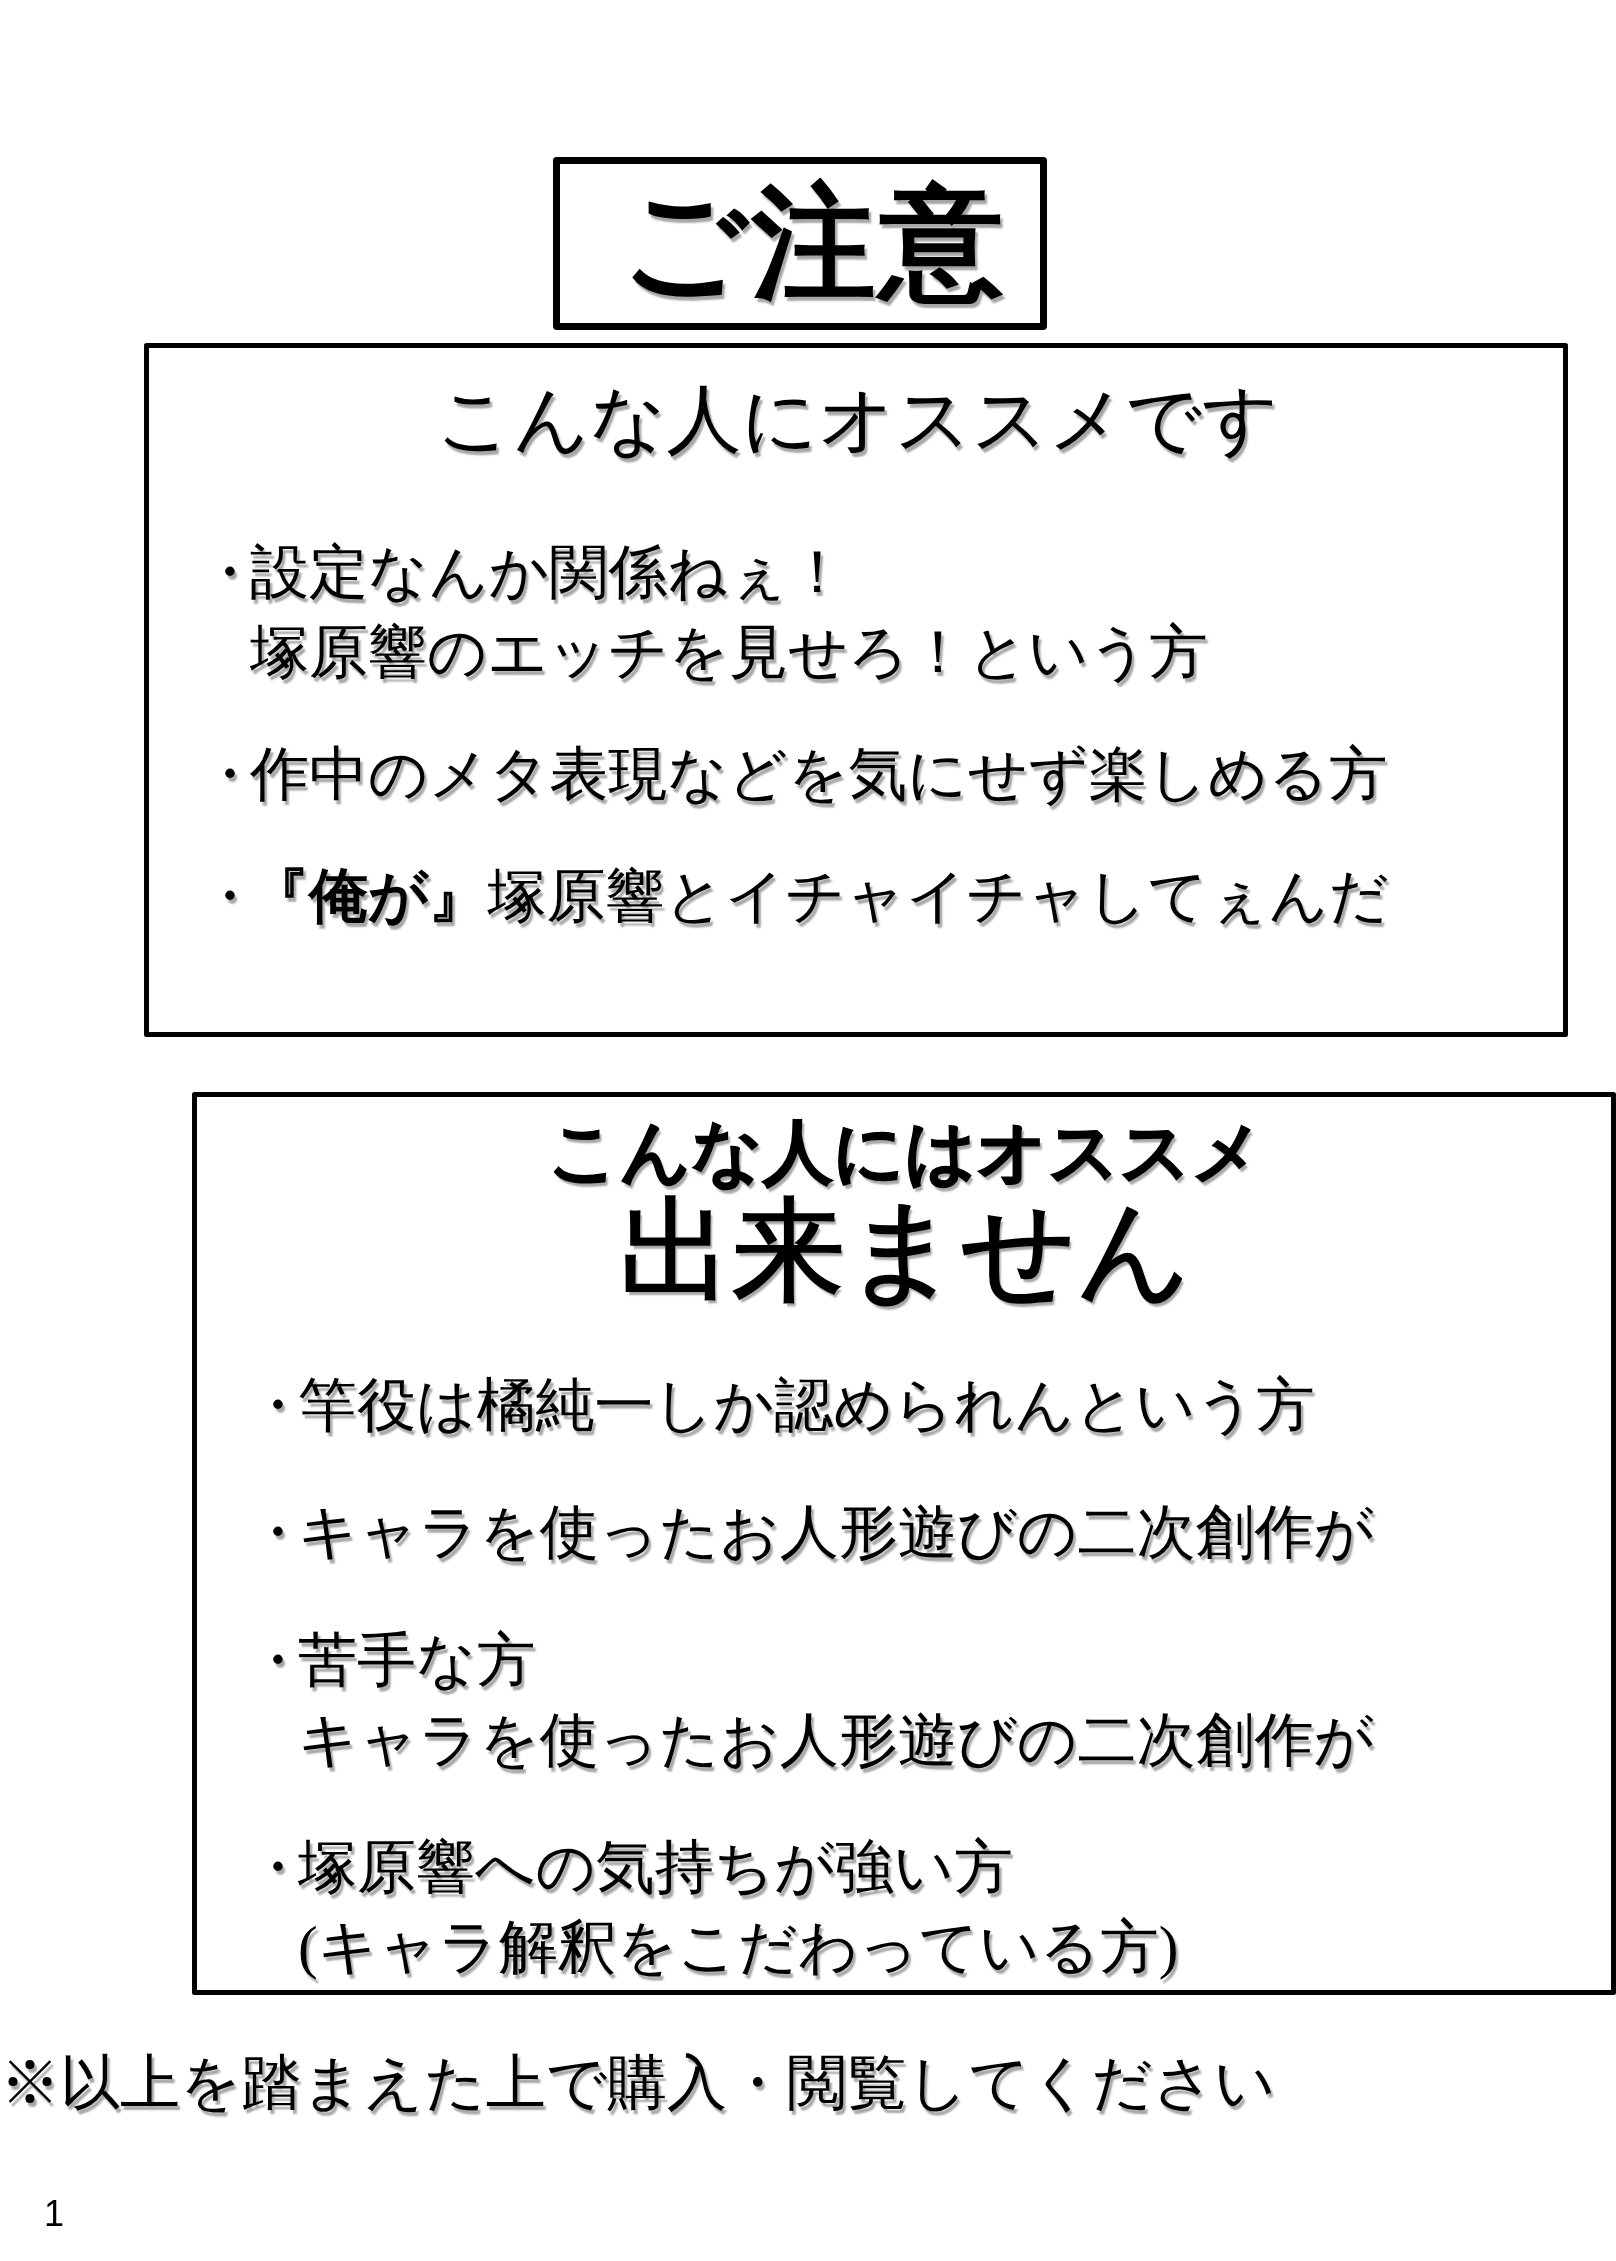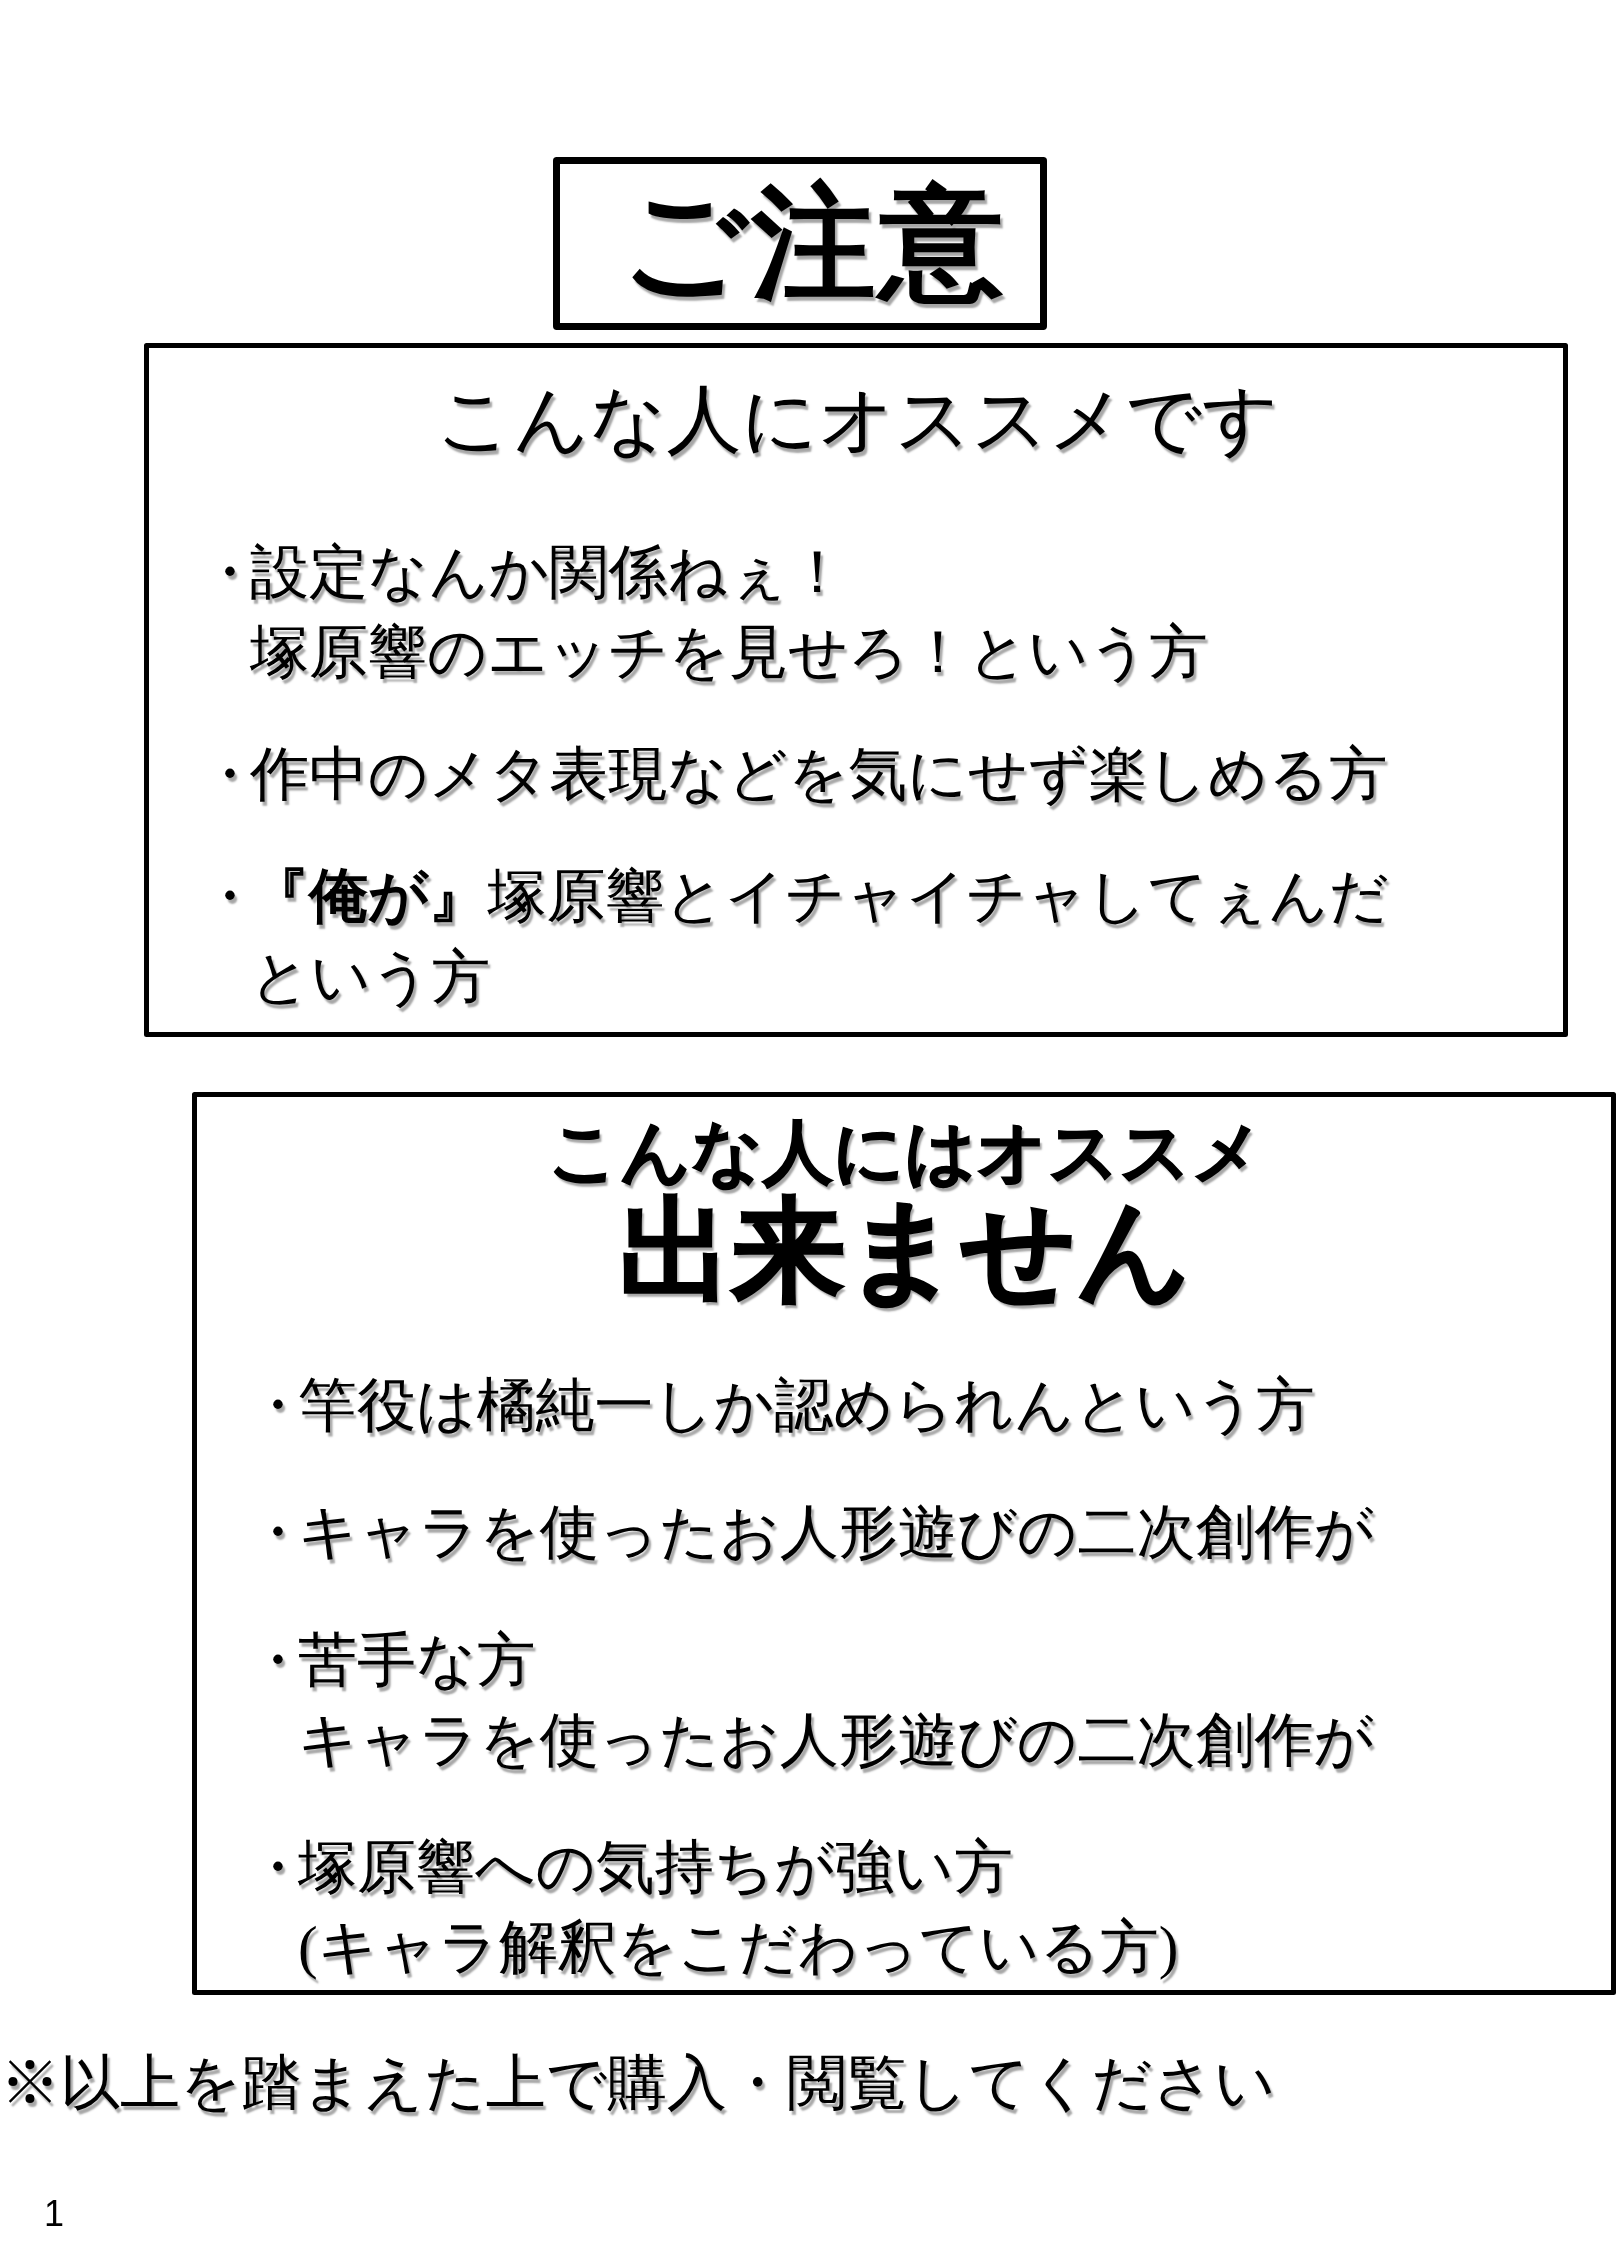--- a/index.html
+++ b/index.html
@@ -56,21 +56,21 @@
     text-align:center;
     font-size:70px;
     font-weight:bold;
     line-height:1.15;
     -webkit-text-stroke:1.2px #000;
     white-space:nowrap;
   }
   .box2-heading-2 {
     text-align:center;
     font-size:113px;
-    font-weight:bold;
+    font-weight:normal;
     line-height:1.02;
     -webkit-text-stroke:1.9px #000;
     white-space:nowrap;
   }
 
   .items { }
   .box1 .items { margin-top:65px; }
   .box2 .items { margin-top:57px; }
   .item {
     position:relative;
@@ -127,21 +127,20 @@
       </div>
 
       <div class="item soft-shadow">
         <span class="bullet">・</span>
         <div class="line">作中のメタ表現などを気にせず楽しめる方</div>
       </div>
 
       <div class="item soft-shadow">
         <span class="bullet">・</span>
         <div class="line"><b>『俺が』</b><span>塚原響とイチャイチャしてぇんだ</span></div>
-        <div class="line">という方</div>
       </div>
 
     </div>
   </div>
 
   <div class="content-box box2">
     <div class="box2-heading-1 soft-shadow">こんな人にはオススメ</div>
     <div class="box2-heading-2 soft-shadow">出来ません</div>
     <div class="items">
 

